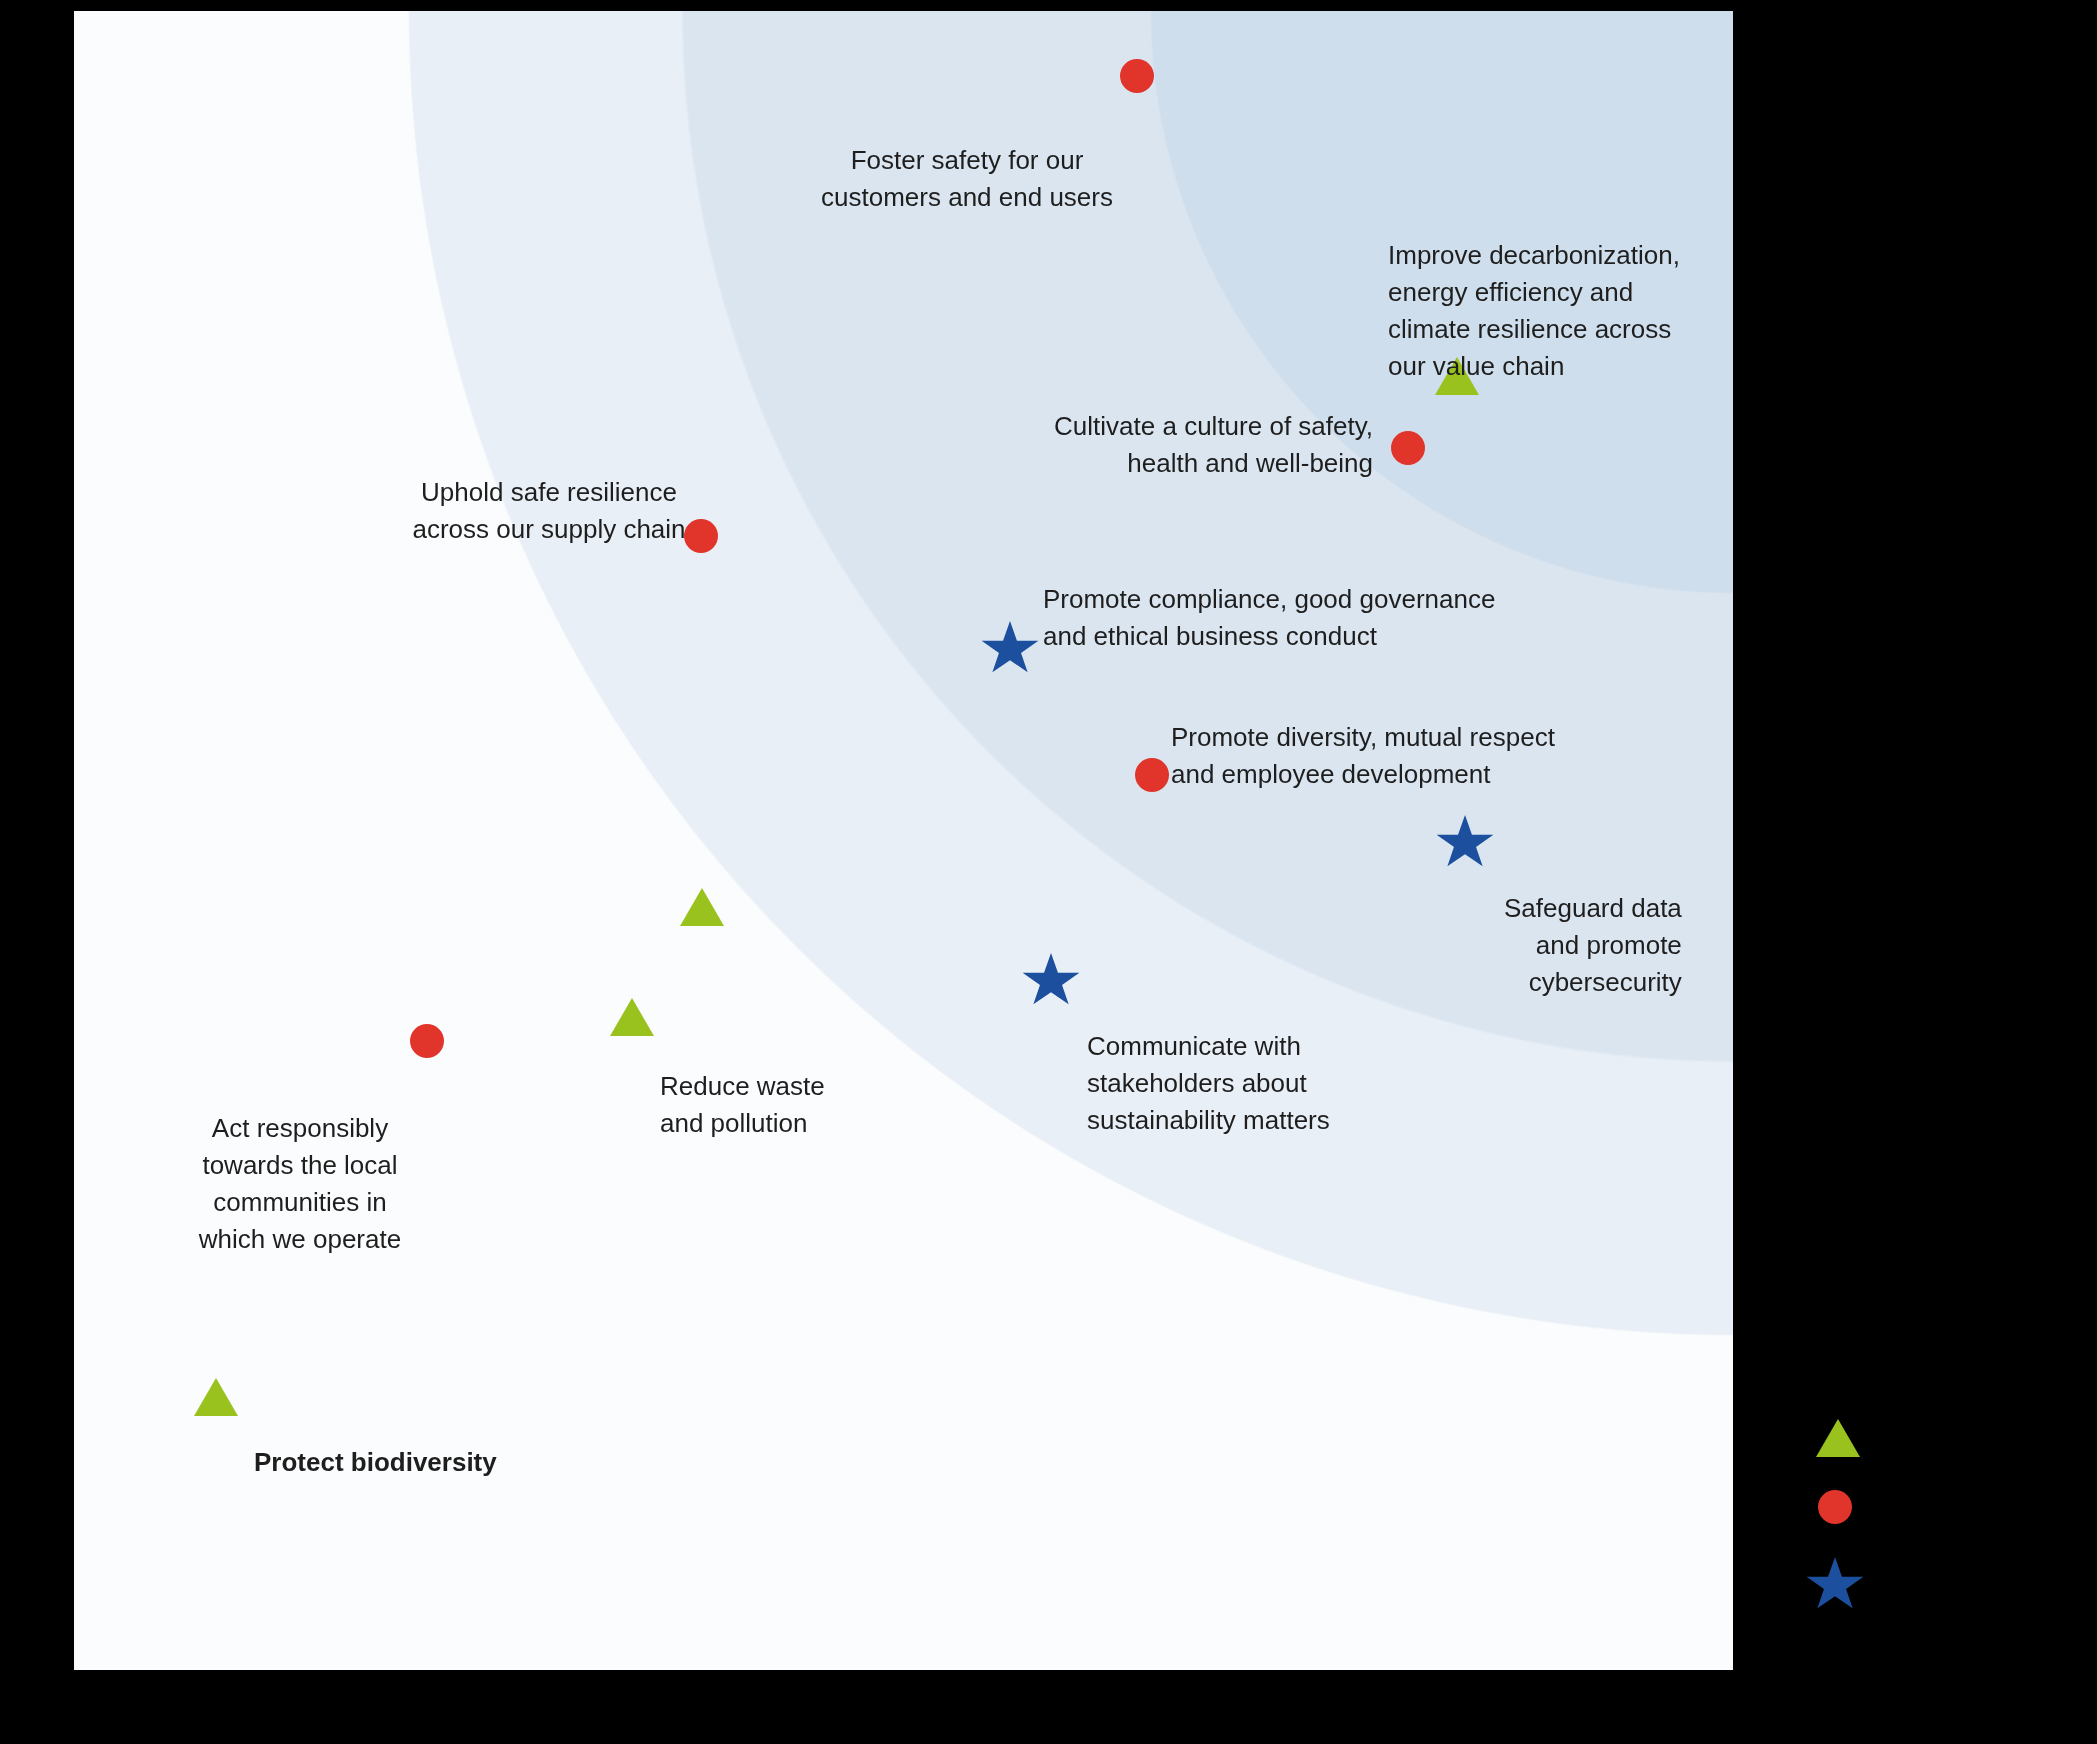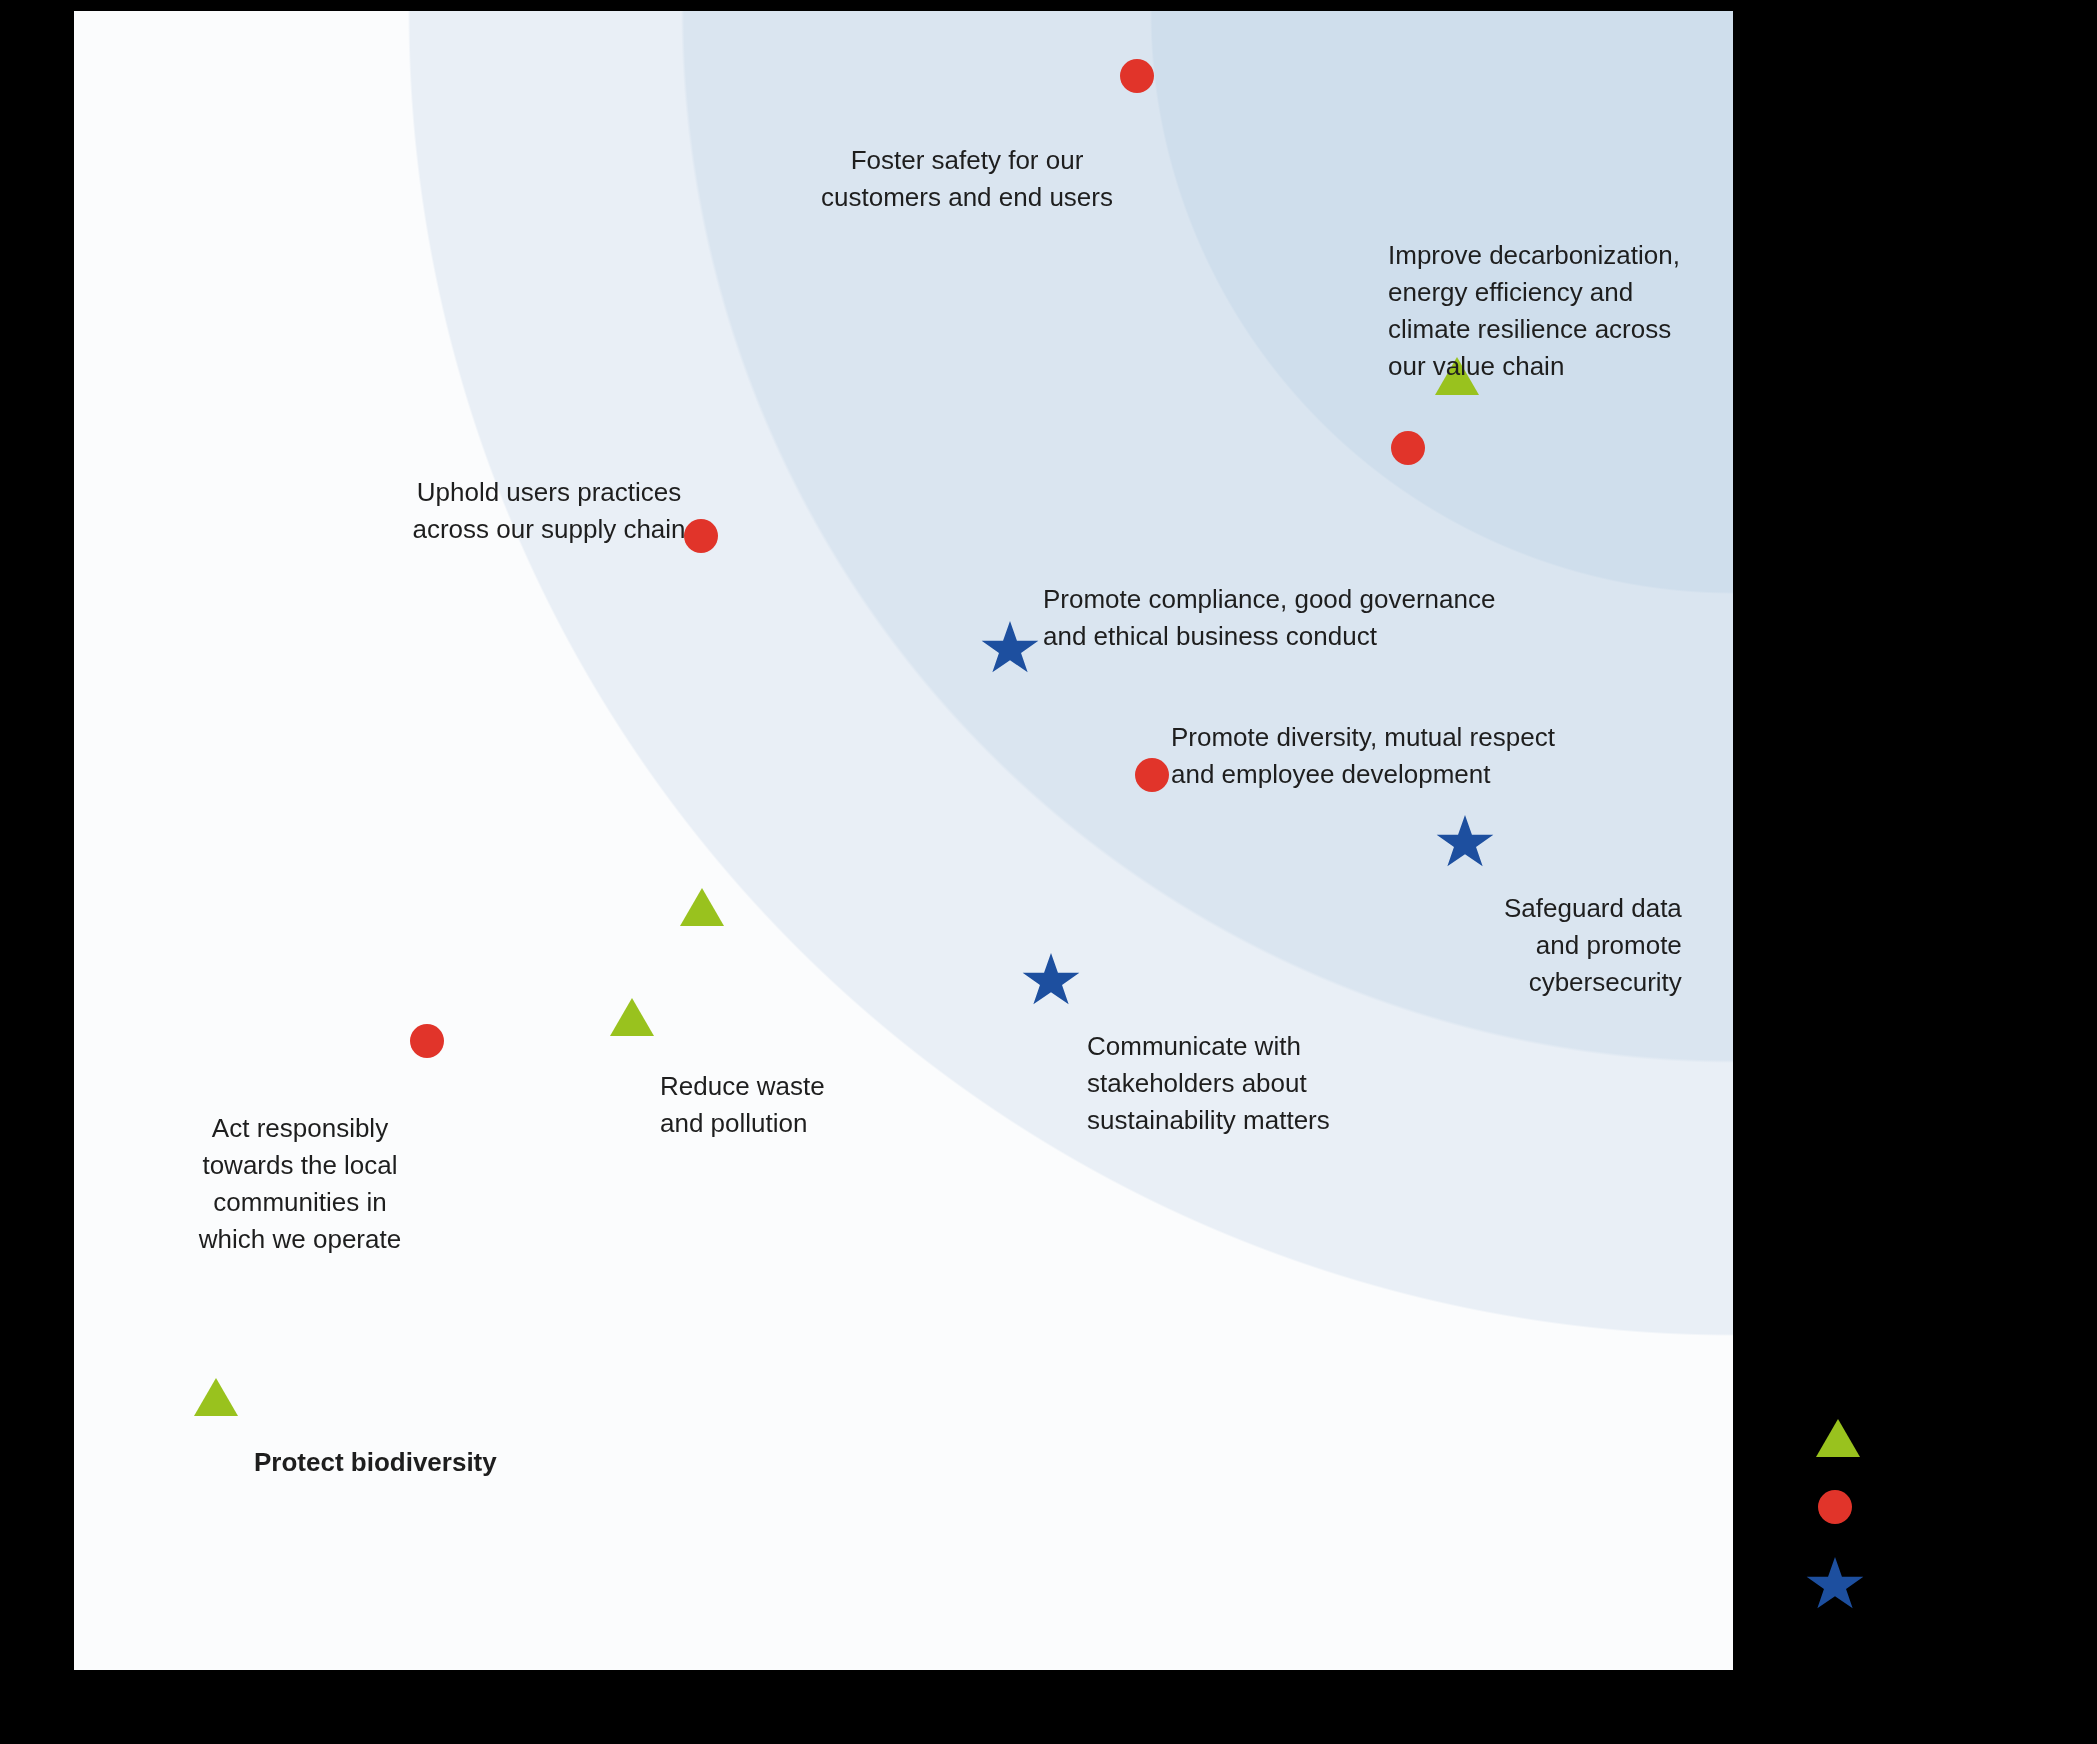--- a/index.html
+++ b/index.html
@@ -61,22 +61,24 @@
 <div id="chart-panel" style="background: radial-gradient(circle at 100% 0%, rgb(207, 222, 236) 0px, rgb(207, 222, 236) 581px, rgb(218, 229, 240) 583px, rgb(218, 229, 240) 1049px, rgb(233, 239, 246) 1052px, rgb(233, 239, 246) 1323px, rgb(251, 252, 253) 1325px, rgb(251, 252, 253) 100%);">
     <div class="marker circle" style="left: 1063px; top: 65px; background: rgb(225, 52, 42);"></div>
     <div class="point-label align-center" style="left: 893px; top: 92px; color: rgb(30, 30, 30);">Foster safety for our
 customers and end users</div>
     <div class="marker triangle" style="left: 1383px; top: 365px; background: rgb(153, 194, 30);"></div>
     <div class="point-label align-left" style="left: 1314px; top: 187px; color: rgb(30, 30, 30);">Improve decarbonization,
 energy efficiency and
 climate resilience across
 our value chain</div>
     <div class="marker circle" style="left: 1334px; top: 437px; background: rgb(225, 52, 42);"></div>
+    <div class="point-label align-right" style="left: 1299px; top: 358px; color: rgb(30, 30, 30);">Cultivate a culture of safety,
+health and well-being</div>
     <div class="marker circle" style="left: 627px; top: 525px; background: rgb(225, 52, 42);"></div>
-    <div class="point-label align-center" style="left: 475px; top: 424px; color: rgb(30, 30, 30);">Uphold users practices
+    <div class="point-label align-center" style="left: 475px; top: 424px; color: rgb(30, 30, 30);">Uphold safe resilience
 across our supply chain</div>
     <div class="marker star" style="left: 936px; top: 638px; background: rgb(29, 79, 159);"></div>
     <div class="point-label align-left" style="left: 969px; top: 531px; color: rgb(30, 30, 30);">Promote compliance, good governance
 and ethical business conduct</div>
     <div class="marker circle" style="left: 1078px; top: 764px; background: rgb(225, 52, 42);"></div>
     <div class="point-label align-left" style="left: 1097px; top: 669px; color: rgb(30, 30, 30);">Promote diversity, mutual respect
 and employee development</div>
     <div class="marker star" style="left: 1391px; top: 832px; background: rgb(29, 79, 159);"></div>
     <div class="point-label align-left" style="left: 1430px; top: 840px; color: rgb(30, 30, 30); text-align: right;">Safeguard data
 and promote

